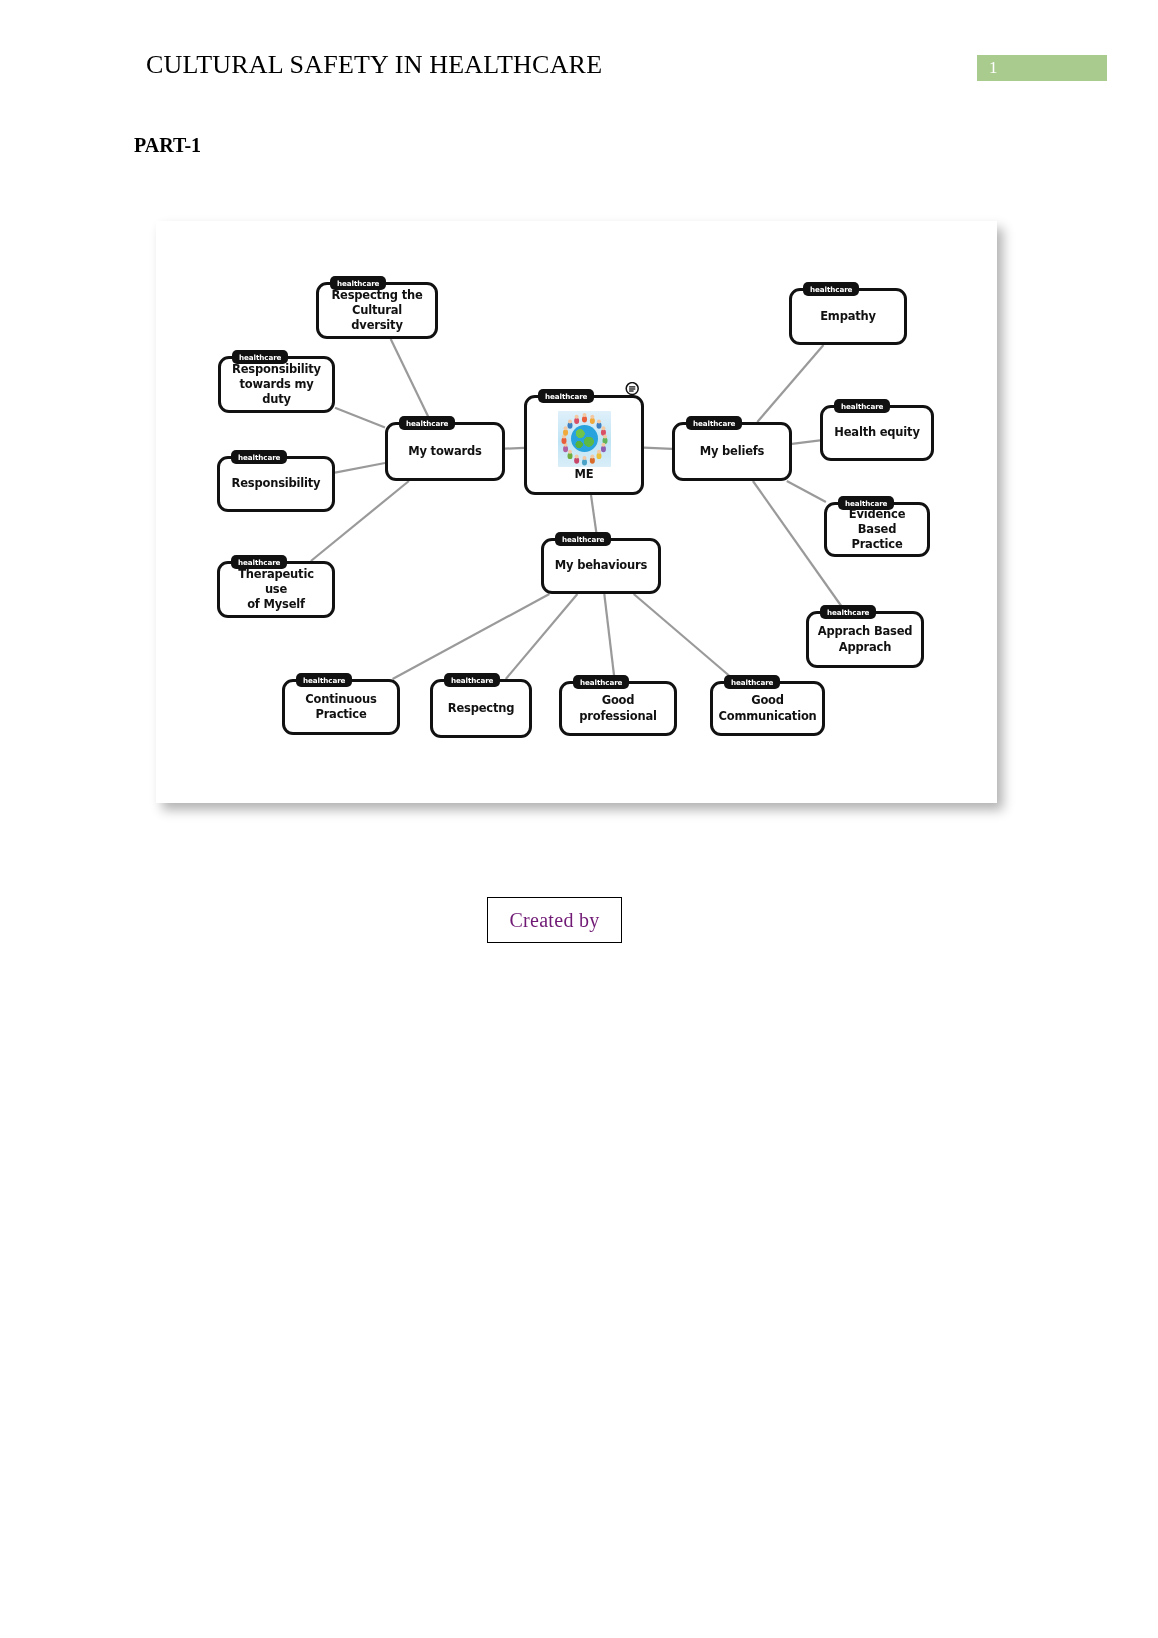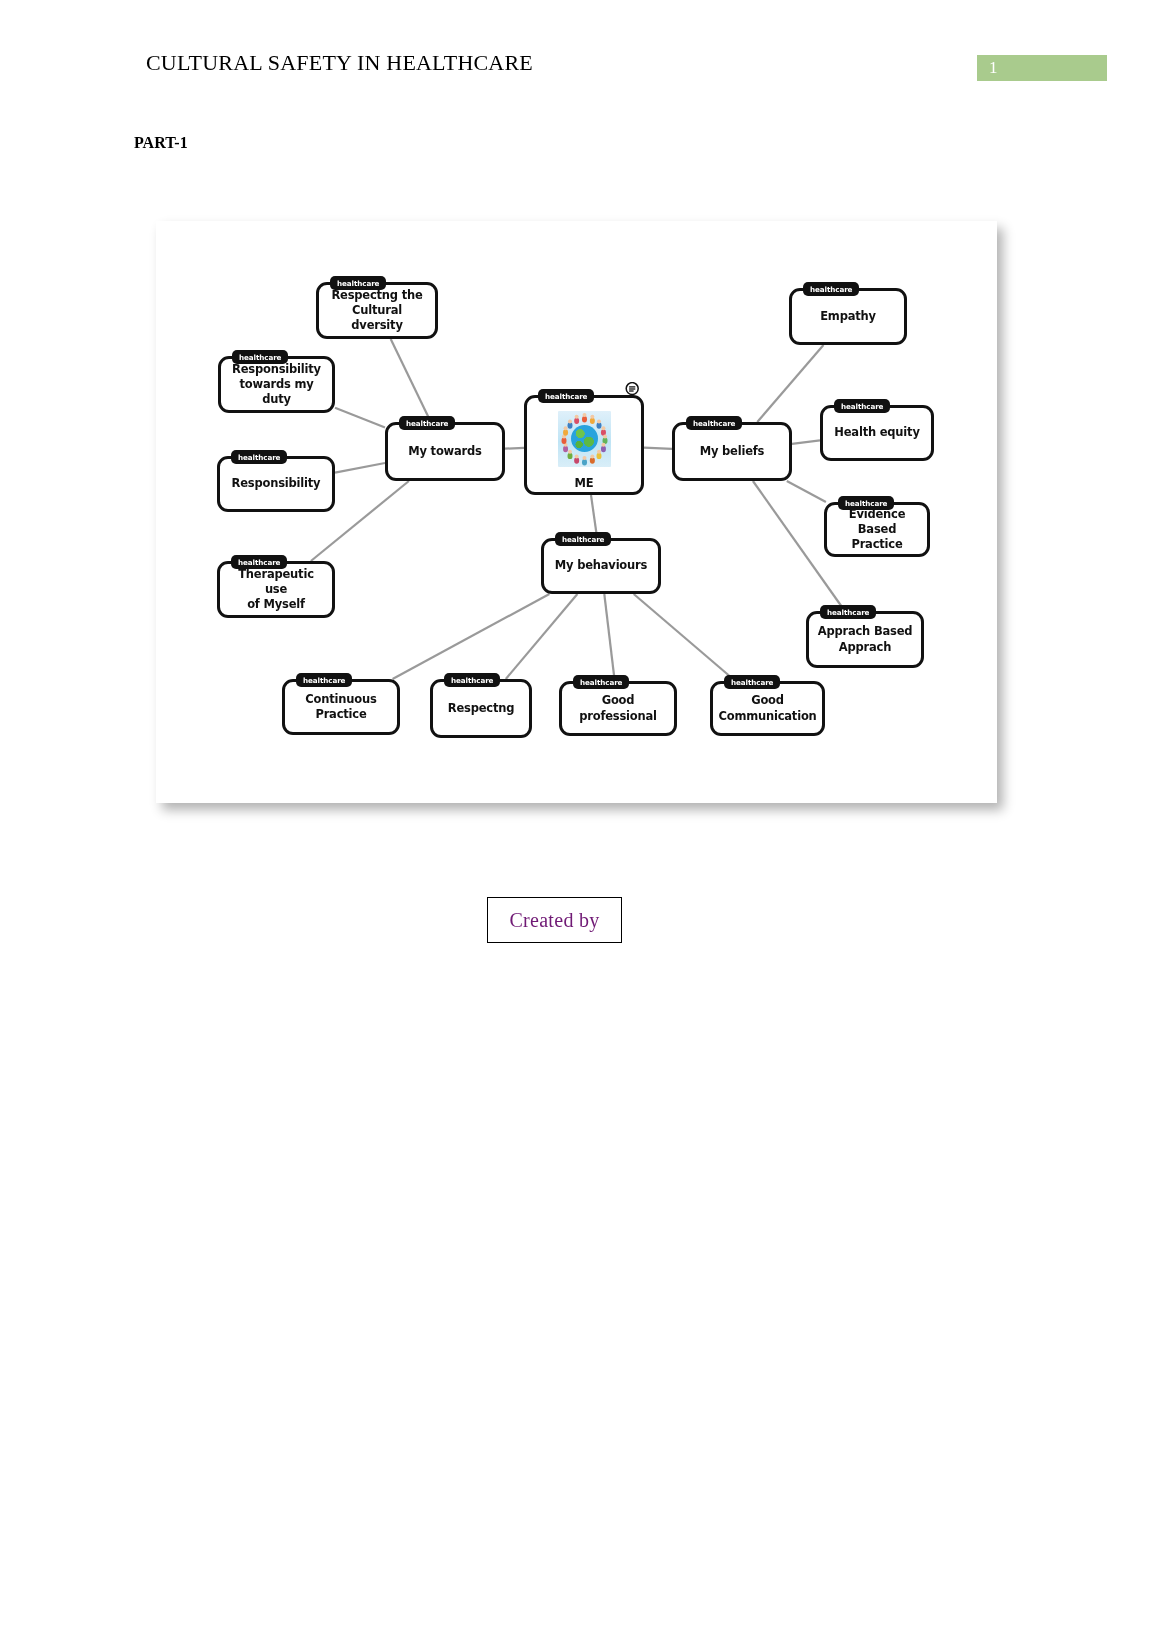--- a/index.html
+++ b/index.html
@@ -21,21 +21,21 @@
     top: 50px;
     left: 0;
     width: 1158px;
     height: 40px;
   }
   #doc-title {
     position: absolute;
     left: 146px;
     top: 0px;
     font-family: "Liberation Serif", serif;
-    font-size: 22px;
+    font-size: 26px;
     letter-spacing: 0.2px;
     color: #000000;
     white-space: nowrap;
   }
   #page-badge {
     position: absolute;
     left: 977px;
     top: 5px;
     width: 130px;
     height: 26px;
@@ -47,21 +47,21 @@
     padding-left: 12px;
     box-sizing: border-box;
   }
 
   #part-heading {
     position: absolute;
     left: 134px;
     top: 134px;
     font-family: "Liberation Serif", serif;
     font-weight: bold;
-    font-size: 16px;
+    font-size: 20px;
     color: #000000;
   }
 
   
   #mindmap-card {
     position: absolute;
     left: 156px;
     top: 221px;
     width: 841px;
     height: 582px;
@@ -135,21 +135,21 @@
     width: 27px; height: 27px;
     border-radius: 50%;
     background:
       radial-gradient(circle at 34% 32%, #6fc44e 0 17%, rgba(0,0,0,0) 18%),
       radial-gradient(circle at 66% 62%, #5db946 0 20%, rgba(0,0,0,0) 21%),
       radial-gradient(circle at 30% 72%, #57b23f 0 13%, rgba(0,0,0,0) 14%),
       radial-gradient(circle at 50% 45%, #29a3dd 0 100%);
   }
   #me-image .ring { position:absolute; left:0; top:0; width:53px; height:56px; }
   #me-label {
-    margin-top: 9px;
+    margin-top: 0;
     font-size: 11.5px;
     font-weight: bold;
   }
   #comment-icon {
     position: absolute;
     left: 625px;
     top: 382px;
     width: 15px;
     height: 16px;
     z-index: 7;

